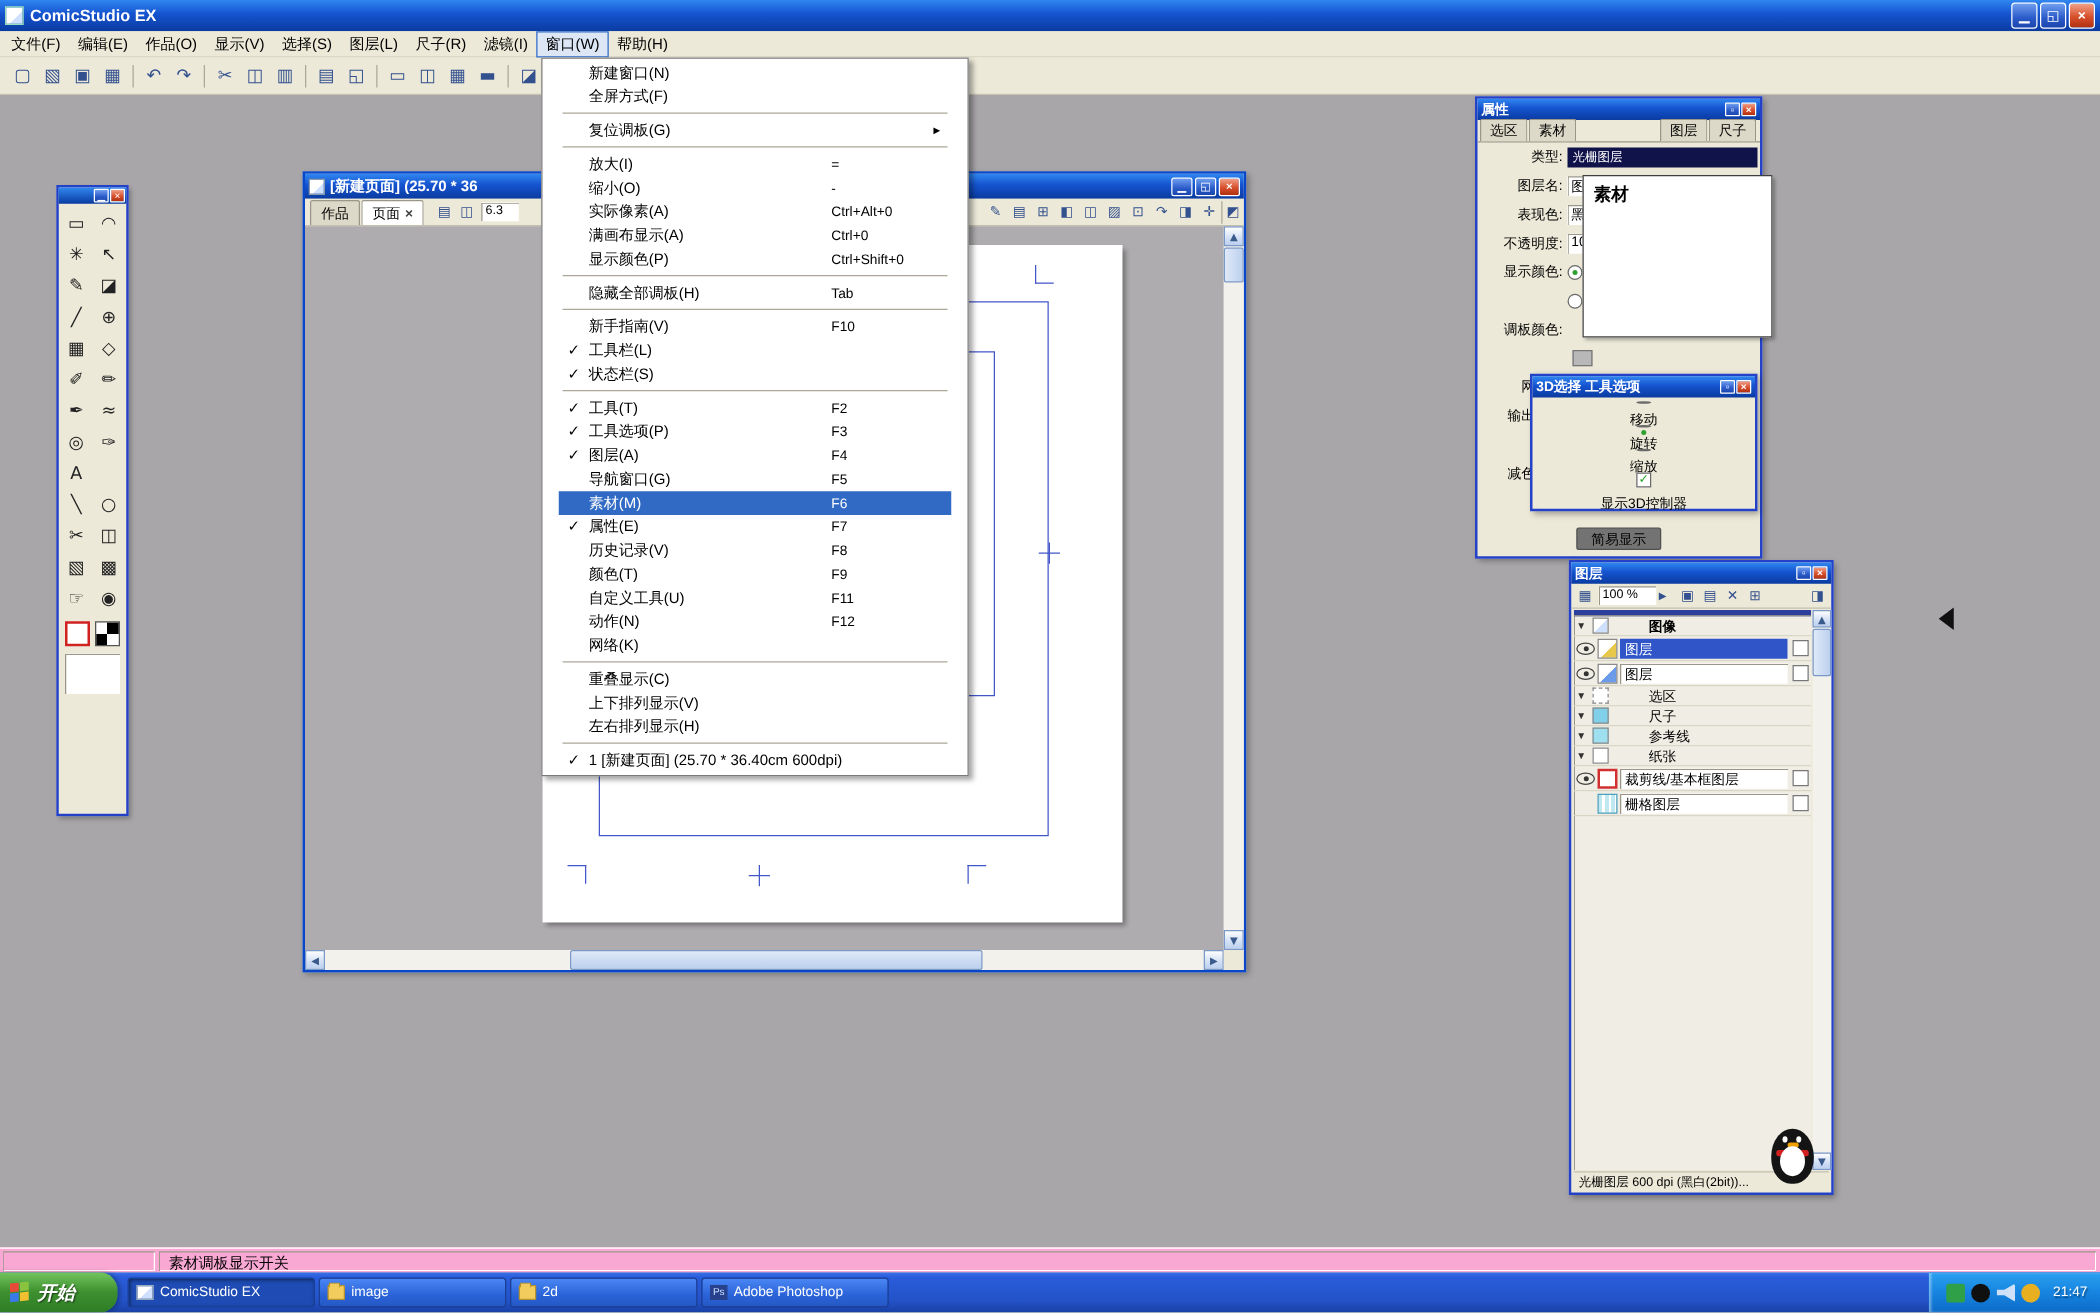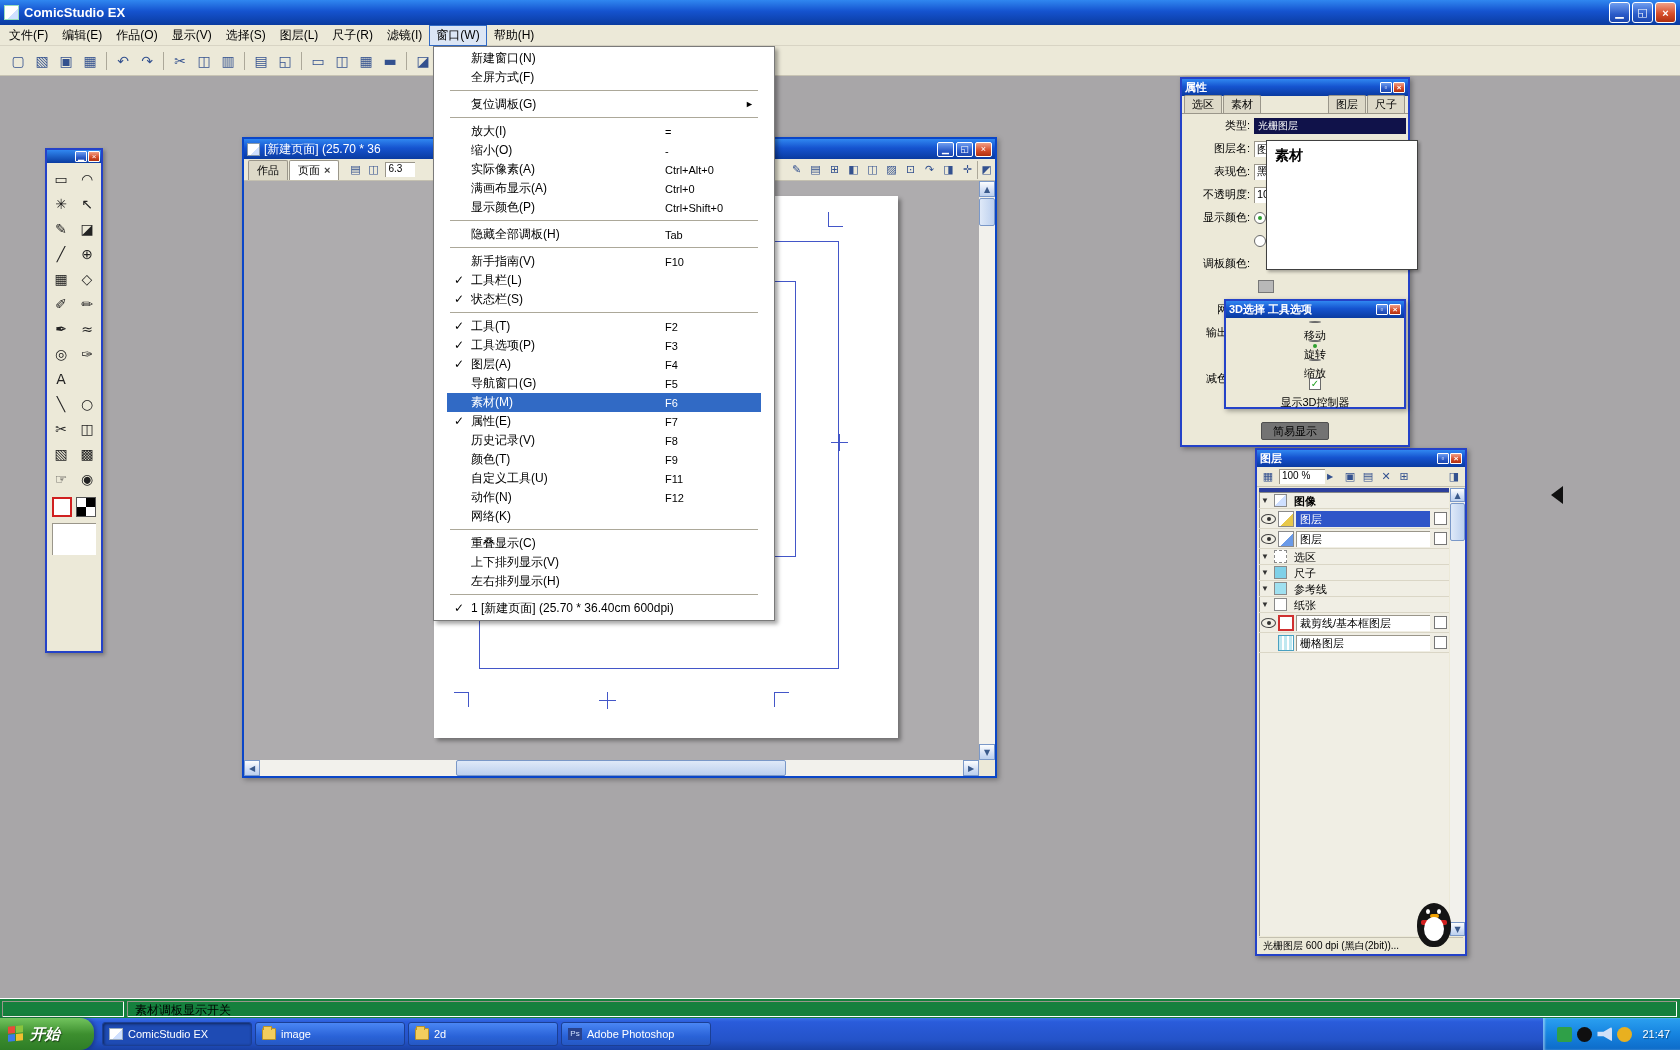--- a/index.html
+++ b/index.html
@@ -27,30 +27,30 @@
   .menu-title.f-active { border:1px solid #316ac5; background:#dce6f5; padding:1px 6px; }
 
   .toolbar { height:30px; background:#ece9d8; display:flex; align-items:center; padding-left:6px; border-bottom:1px solid #c8c4b4; }
   .tbtn { width:24px; height:23px; display:flex; align-items:center; justify-content:center; font-size:14px;
     color:#33518f; border:1px solid transparent; background:transparent; cursor:default; }
   .tbtn.f-sep { width:9px; pointer-events:none; }
   .tbtn.f-sep::before { content:''; width:1px; height:18px; background:#aca899; display:block; }
 
   .mdi { position:absolute; left:0; top:76px; right:0; bottom:20px; background:#a8a6a8; overflow:hidden; }
 
-  .statusbar { position:absolute; left:0; bottom:0; right:0; height:20px; background:#15803d; display:flex; align-items:center;
+  .statusbar { position:absolute; left:0; bottom:0; right:0; height:20px; background:#f9a8d4; display:flex; align-items:center;
     border-top:1px solid #fff; font-size:12px; }
   .st-c1 { width:122px; height:16px; margin-left:2px; box-shadow:inset 1px 1px 0 #9a968a, inset -1px -1px 0 #fff; }
   .st-c2 { flex:1; height:16px; margin:0 3px; box-shadow:inset 1px 1px 0 #9a968a, inset -1px -1px 0 #fff; padding:1px 8px; }
 
   
   .doc-window { position:absolute; left:242px; top:137px; width:755px; height:641px; border:2px solid #0a46c8;
     background:#ece9d8; z-index:2; box-shadow:2px 2px 5px rgba(0,0,0,.3); }
   .doc-titlebar { height:20px; background:linear-gradient(180deg,#3087f0 0%,#1553cf 45%,#0a3ba0 100%);
-    display:flex; align-items:center; color:#fff; font-weight:normal; font-size:12px; padding:0 3px; }
+    display:flex; align-items:center; color:#fff; font-weight:bold; font-size:12px; padding:0 3px; }
   .doc-ic { width:13px; height:13px; background:linear-gradient(135deg,#fff 60%,#cfe0ff 60%); border:1px solid #89a; margin-right:4px; }
   .doc-tabrow { height:22px; display:flex; align-items:center; background:#ece9d8; border-bottom:1px solid #c4c0b0; padding-left:4px; font-size:11px; }
   .doc-tab { padding:2px 8px; border:1px solid #9a968a; border-bottom:none; background:#ddd9c8; margin-right:1px; border-radius:2px 2px 0 0; }
   .doc-tab.f-active { background:#fff; }
   .tab-x { margin-left:4px; color:#444; font-weight:bold; }
   .doc-small-icons { display:flex; margin-left:6px; }
   .doc-small-icons .tbtn { width:18px; height:18px; font-size:11px; }
   .zoom-box { width:30px; height:15px; background:#fff; box-shadow:inset 1px 1px 0 #9a968a; font-size:10px; padding:1px 3px; margin-left:3px; }
   .doc-right-icons { display:flex; margin-left:auto; }
   .doc-right-icons .tbtn { width:19px; height:18px; font-size:11px; }
@@ -169,21 +169,21 @@
   .ic-sel .gicon { border-style:dashed; }
   .ic-rulerico .gicon { background:#7fd0e8; }
   .ic-guideico .gicon { background:#9fe0f0; }
   .ic-stack .gicon { background:linear-gradient(135deg,#fff 50%,#cfe0ff 50%); }
   .thumb { width:16px; height:16px; border:1px solid #8a8a8a; background:#fff; flex:none; }
   .ic-pen .thumb { background:linear-gradient(135deg,#fff 55%,#e8c84a 55%); }
   .ic-page .thumb { background:linear-gradient(135deg,#fff 55%,#6a9ae8 55%); }
   .ic-crop .thumb { background:#fff; border:2px solid #d03030; }
   .ic-gridico .thumb { background:repeating-linear-gradient(90deg,#bfe8f0 0 3px,#fff 3px 5px); border-color:#4aa0c0; }
   .label-box { flex:1; height:16px; background:#fff; box-shadow:inset 1px 1px 0 #9a968a; font-size:11px; padding:1px 4px; white-space:nowrap; overflow:hidden; }
-  .t-group .label-box { background:transparent; box-shadow:none; }
+  .t-group .label-box { background:transparent; box-shadow:none;margin-left:25px; }
   .f-selected .label-box { background:#2f55c8; color:#fff; box-shadow:none; }
   .mini { width:13px; height:13px; background:#fff; border:1px solid #777; margin:0 2px; flex:none; }
   .lp-vscroll { position:absolute; right:0; top:38px; bottom:18px; width:15px; background:#f2f1ec; }
   .lp-vscroll .sb-btn { width:15px; height:14px; }
   .lp-vscroll .dn { position:absolute; bottom:0; }
   .lp-vscroll .sb-thumb { left:0; top:15px; width:15px; height:38px; }
   .lp-status { position:absolute; left:2px; right:2px; bottom:2px; height:15px; font-size:10px; padding:1px 4px;
     border-top:1px solid #c4c0b0; white-space:nowrap; overflow:hidden; }
 
   

